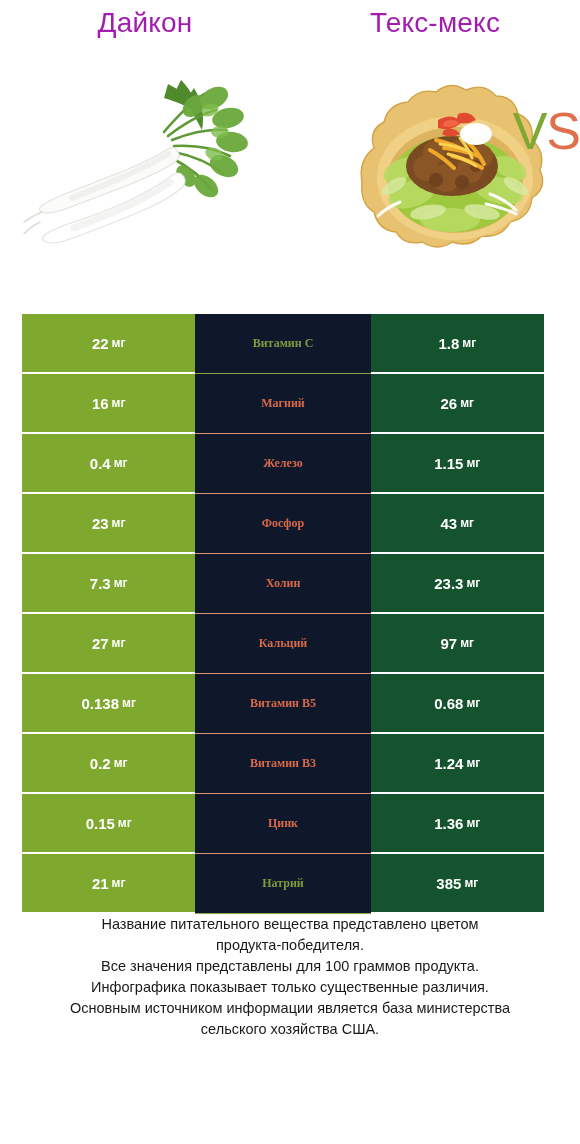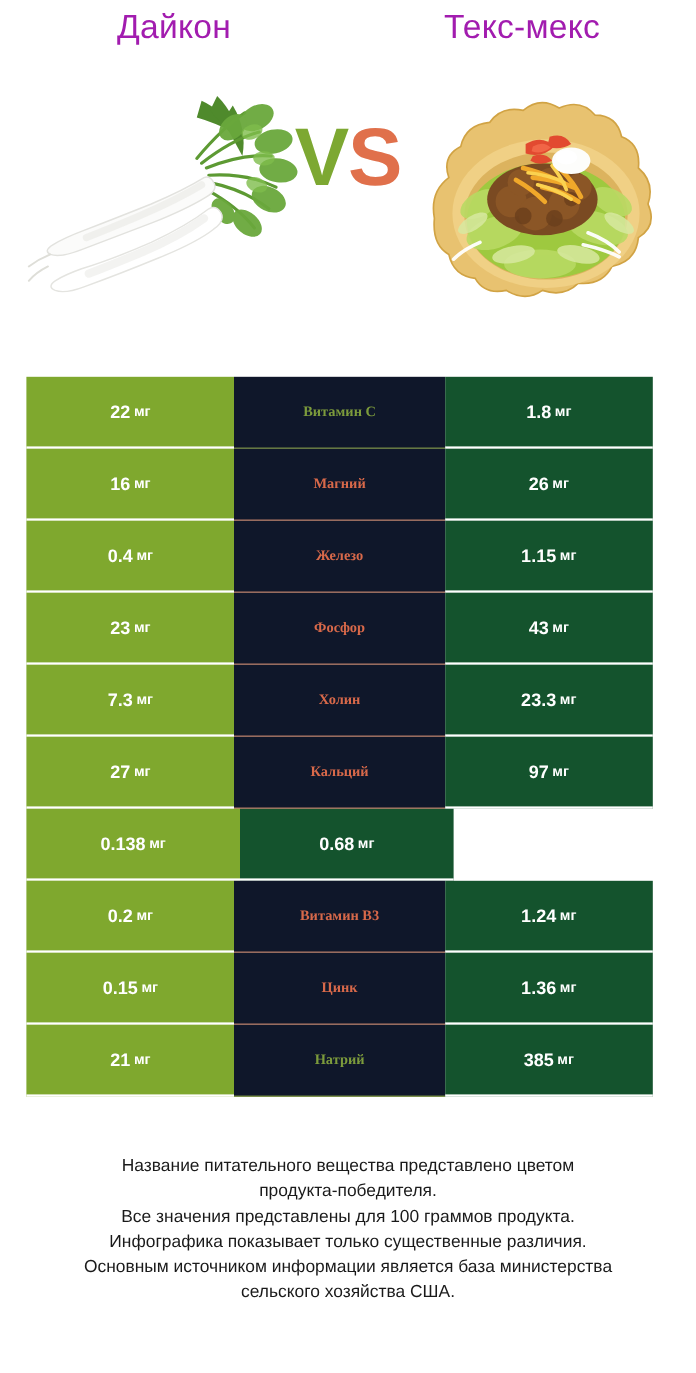--- a/index.html
+++ b/index.html
@@ -49,24 +49,24 @@
     position: absolute;
     top: 0;
   }
   .hero-img.left  { left: 18px;  width: 240px; height: 228px; }
   .hero-img.right { right: 10px; width: 230px; height: 228px; }
 
   .vs {
     position: absolute;
     left: 0; right: 0;
     top: 26px;
-    text-align: center;
-    font-size: 68px;
+    text-align: right;
+    font-size: 52px;
     line-height: 86px;
-    font-weight: 700;
+    font-weight: 400;
     letter-spacing: -1px;
     z-index: 5;
   }
   .vs .v { color: #7da832; }
   .vs .s { color: #e0704b; }
 
   
   .food-svg { display: block; width: 100%; height: 100%; }
 
   
@@ -126,21 +126,21 @@
   .unit {
     font-size: 12px;
     font-weight: bold;
     margin-left: 3px;
   }
 
   
   .footer {
     position: absolute;
     left: 0;
-    top: 962px;
+    top: 914px;
     width: 580px;
     text-align: center;
     font-size: 14.5px;
     line-height: 21px;
     color: #1a1a1a;
     padding: 0 22px;
   }
   .footer p { margin: 0; }
 </style>
 </head>
@@ -361,20 +361,23 @@
         <div class="cell right">
           <span>97</span>
           <span class="unit">мг</span>
         </div>
       </div>
       <div class="row">
         <div class="cell left">
           <span>0.138</span>
           <span class="unit">мг</span>
         </div>
+        <div class="cell mid win-orange">
+          <span>Витамин B5</span>
+        </div>
         <div class="cell right">
           <span>0.68</span>
           <span class="unit">мг</span>
         </div>
       </div>
       <div class="row">
         <div class="cell left">
           <span>0.2</span>
           <span class="unit">мг</span>
         </div>

